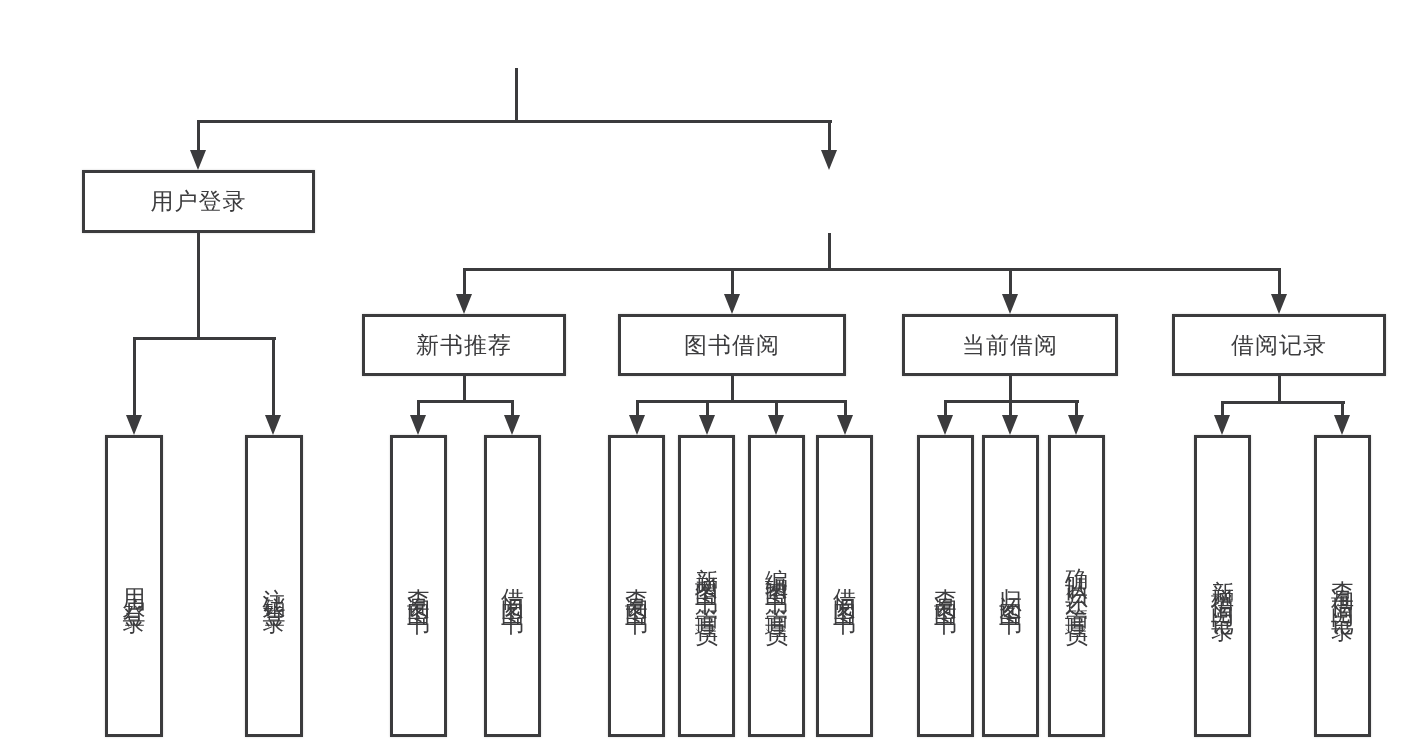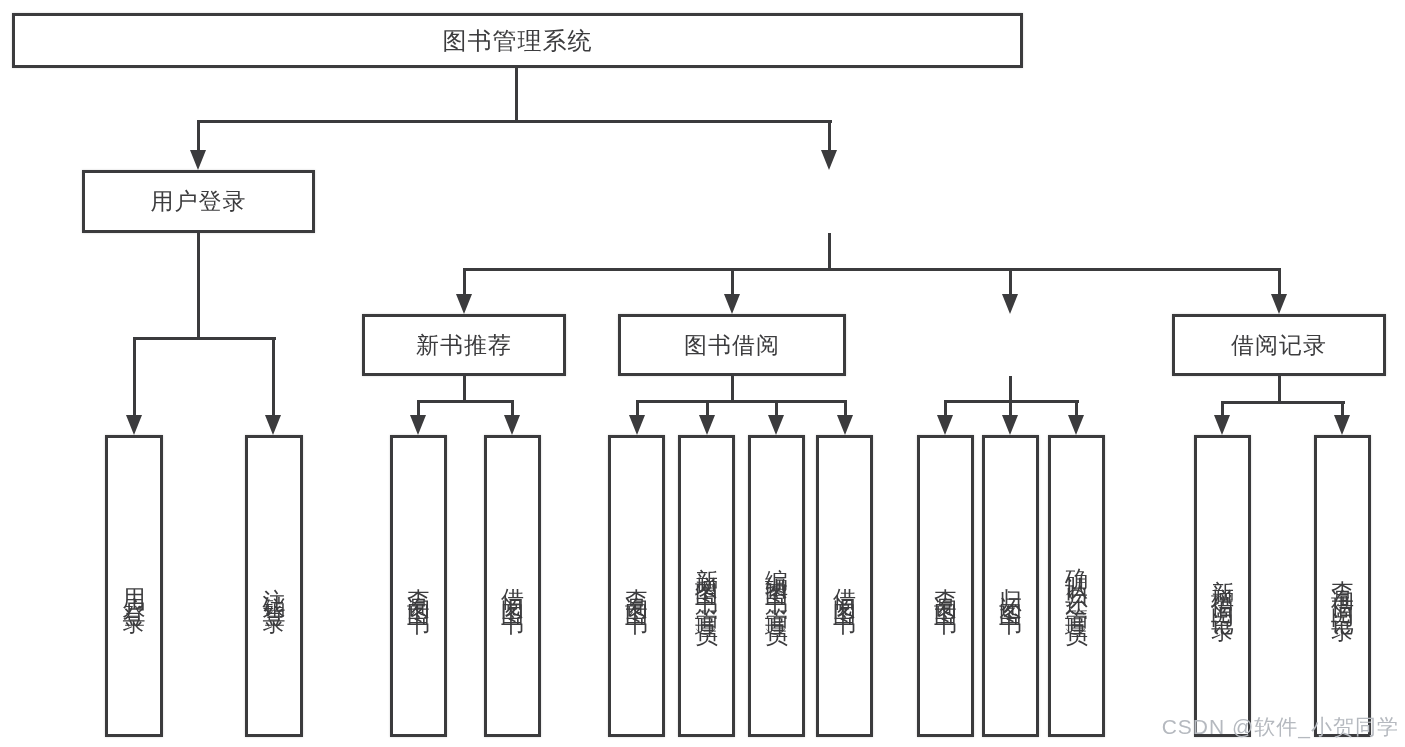--- a/index.html
+++ b/index.html
@@ -54,23 +54,20 @@
     color:var(--wm);
     letter-spacing:1px;
     z-index:5;
   }
 </style>
 </head>
 <body>
 
 <div class="canvas">
 
-  <div class="node title" style="left:12px;top:13px;width:1011px;height:55px;">
-    <span>图书管理系统</span>
-  </div>
 
   <div class="vline" style="left:515px;top:68px;height:52px;"></div>
   <div class="hline" style="left:197px;top:120px;width:635px;"></div>
   <div class="vline" style="left:197px;top:120px;height:31px;"></div>
   <div class="ah" style="left:190px;top:150px;"></div>
   <div class="vline" style="left:828px;top:120px;height:31px;"></div>
   <div class="ah" style="left:821px;top:150px;"></div>
 
   <div class="node h" style="left:82px;top:170px;width:233px;height:63px;">
     <span>用户登录</span>
@@ -92,20 +89,23 @@
   <div class="vline" style="left:1009px;top:268px;height:27px;"></div>
   <div class="ah" style="left:1002px;top:294px;"></div>
   <div class="vline" style="left:1278px;top:268px;height:27px;"></div>
   <div class="ah" style="left:1271px;top:294px;"></div>
 
   <div class="node h" style="left:362px;top:314px;width:204px;height:62px;">
     <span>新书推荐</span>
   </div>
   <div class="node h" style="left:618px;top:314px;width:228px;height:62px;">
     <span>图书借阅</span>
+  </div>
+  <div class="node h" style="left:902px;top:314px;width:216px;height:62px;">
+    <span>当前借阅</span>
   </div>
   <div class="node h" style="left:1172px;top:314px;width:214px;height:62px;">
     <span>借阅记录</span>
   </div>
 
   <div class="vline" style="left:463px;top:376px;height:24px;"></div>
   <div class="hline" style="left:417px;top:400px;width:97px;"></div>
   <div class="vline" style="left:417px;top:400px;height:16px;"></div>
   <div class="ah" style="left:410px;top:415px;"></div>
   <div class="vline" style="left:511px;top:400px;height:16px;"></div>
@@ -175,15 +175,14 @@
     <span class="vtext">确认归还（管理员）</span>
   </div>
 
   <div class="node leaf" style="left:1194px;top:435px;width:57px;height:302px;">
     <span class="vtext">新增借阅记录</span>
   </div>
   <div class="node leaf" style="left:1314px;top:435px;width:57px;height:302px;">
     <span class="vtext">查询借阅记录</span>
   </div>
 
-  <div class="watermark">CSDN @软件_小贺同学</div>
 
 </div>
 
 </body></html>

